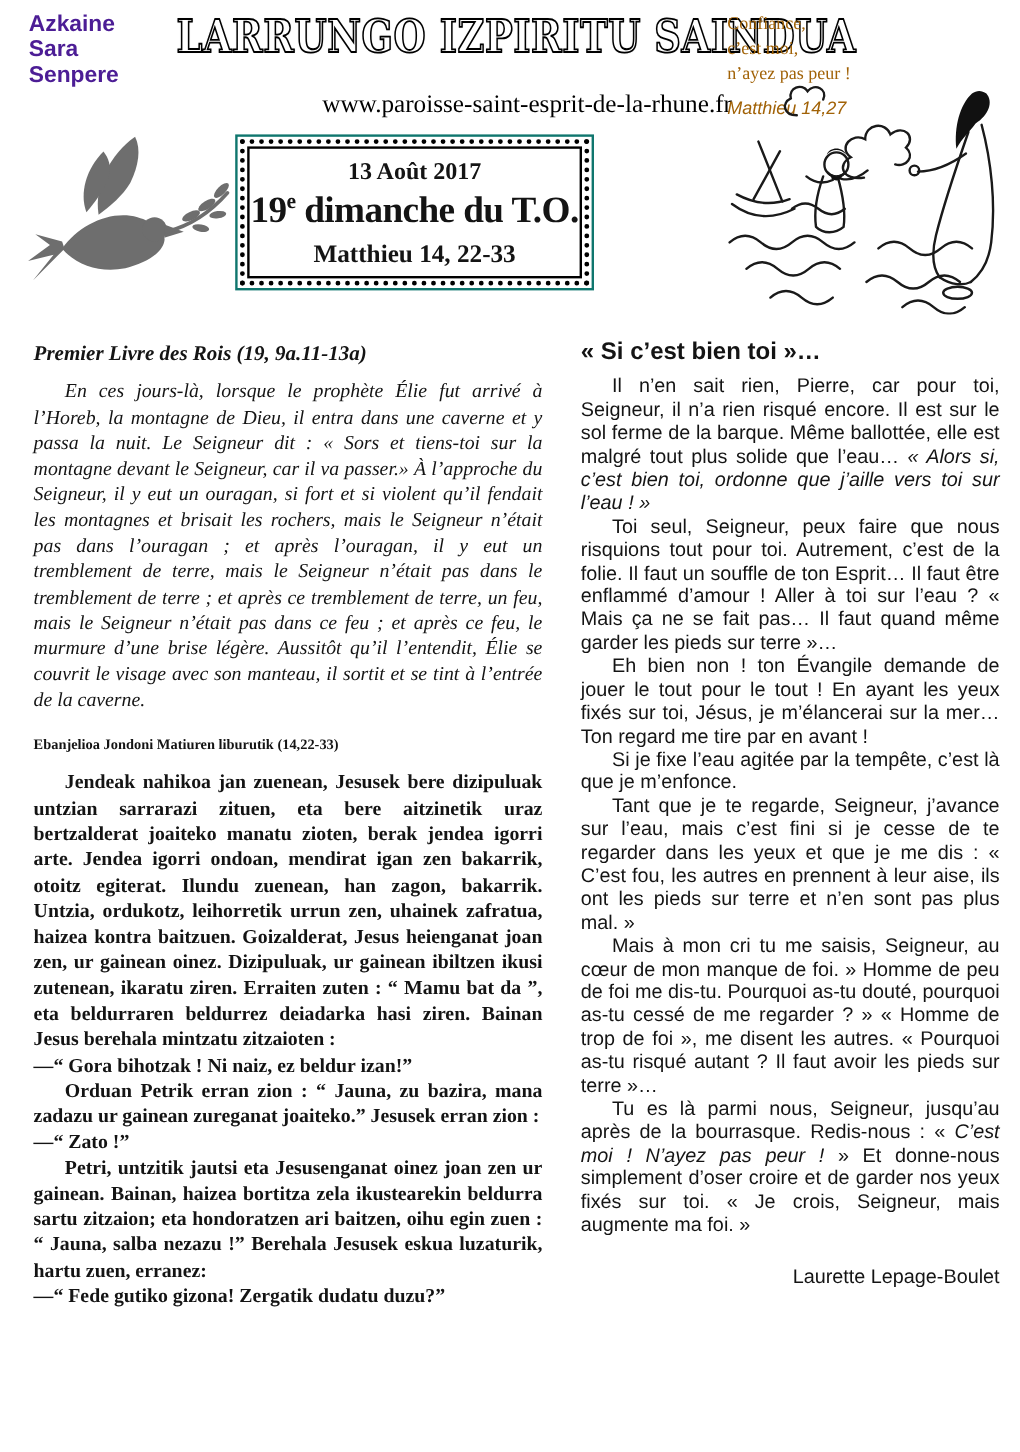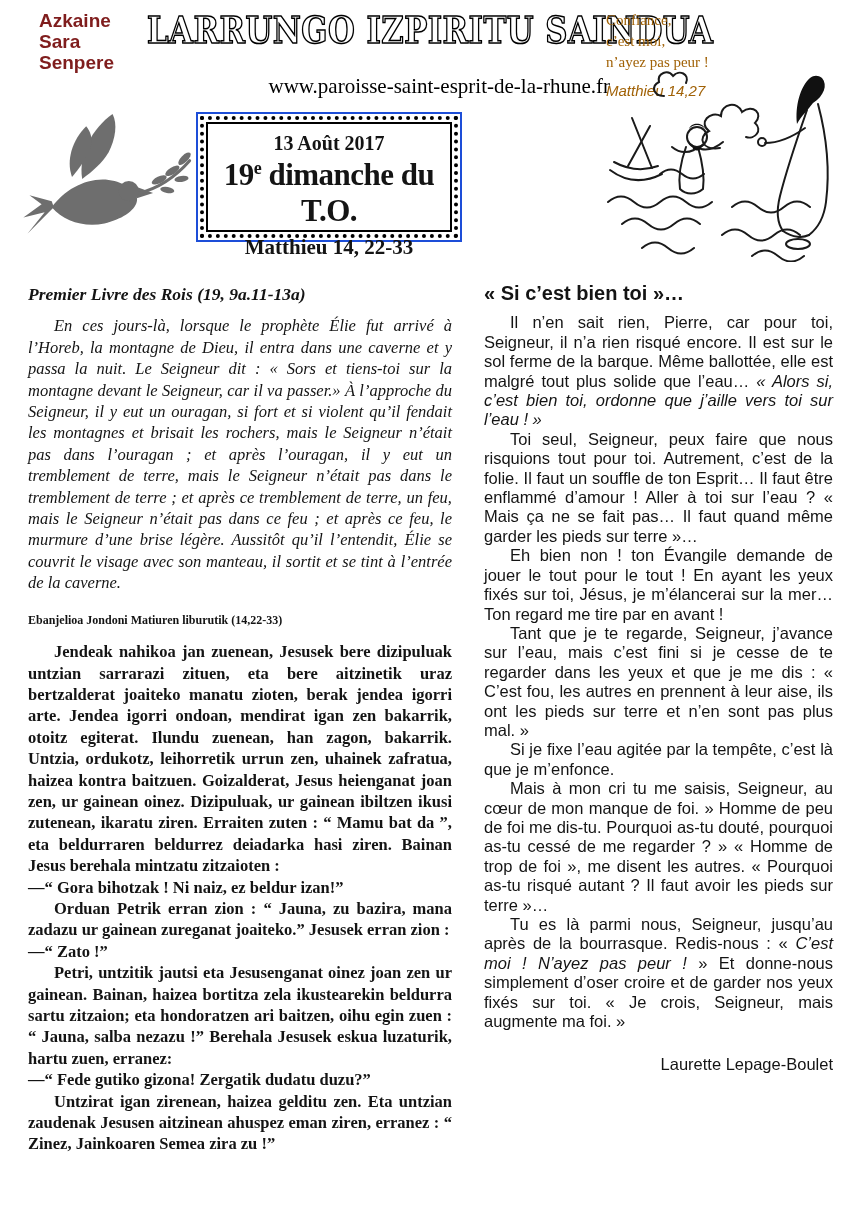--- a/index.html
+++ b/index.html
@@ -4,21 +4,21 @@
 <style>
   * { box-sizing: border-box; margin: 0; padding: 0; }
   html, body { background: #ffffff; }
   body {
     width: 850px; height: 1210px; position: relative; overflow: hidden;
     font-family: "Liberation Serif", serif; color: #141414;
   }
   .towns {
     position: absolute; left: 24px; top: 10px;
     font-family: "Liberation Sans", sans-serif; font-weight: bold;
-    font-size: 19px; line-height: 21px; color: #7f1d1d; margin-left: 15px;
+    font-size: 19px; line-height: 21px; color: #4c1d95;
   }
   .masthead {
     position: absolute; left: 138px; top: 8px; width: 452px;
     font-family: "DejaVu Serif", serif; font-weight: bold;
     font-size: 32px; letter-spacing: 0.5px; white-space: nowrap;
     text-align: center; color: #ffffff;
     -webkit-text-stroke: 1.3px #000;
     text-shadow: 0 0 1px #000;
     transform: scale(0.96, 1.18); transform-origin: center top;
   }
@@ -31,22 +31,22 @@
     font-size: 15px; line-height: 21px; color: #a16207;
   }
   .quote-ref {
     margin-top: 7px; font-style: italic; font-size: 15px;
     font-family: Liberation Sans, sans-serif;
   }
   .dove-wrap { position: absolute; left: 20px; top: 110px; width: 175px; height: 150px; }
   .illus-wrap { position: absolute; left: 602px; top: 52px; width: 248px; height: 210px; }
 
   .datebox {
-    position: absolute; left: 196px; top: 112px; width: 266px; height: 130px;
-    border: 2px solid #1d4ed8; padding: 2px; background: #fff;
+    position: absolute; left: 196px; top: 112px; width: 299px; height: 130px;
+    border: 2px solid #0f766e; padding: 2px; background: #fff;
   }
   .datebox-mid { border: 4px dotted #000; padding: 2px; width: 100%; height: 100%; }
   .datebox-inner {
     border: 2px solid #000; width: 100%; height: 100%;
     text-align: center; padding-top: 8px;
   }
   .db-date { font-weight: bold; font-size: 20px; }
   .db-title { font-weight: bold; font-size: 31px; margin-top: 2px; letter-spacing: -0.5px; }
   .db-title sup { font-size: 58%; }
   .db-ref { font-weight: bold; font-size: 21px; margin-top: 6px; }
@@ -163,29 +163,28 @@
       <p class="indent it"><span>En ces jours-là, lorsque le prophète Élie fut arrivé à l’Horeb, la montagne de Dieu, il entra dans une caverne et y passa la nuit. Le Seigneur dit : « Sors et tiens-toi sur la montagne devant le Seigneur, car il va passer.» À l’approche du Seigneur, il y eut un ouragan, si fort et si violent qu’il fendait les montagnes et brisait les rochers, mais le Seigneur n’était pas dans l’ouragan ; et après l’ouragan, il y eut un tremblement de terre, mais le Seigneur n’était pas dans le tremblement de terre ; et après ce tremblement de terre, un feu, mais le Seigneur n’était pas dans ce feu ; et après ce feu, le murmure d’une brise légère. Aussitôt qu’il l’entendit, Élie se couvrit le visage avec son manteau, il sortit et se tint à l’entrée de la caverne.</span></p>
     </div>
   <h2 class="h-gospel">Ebanjelioa Jondoni Matiuren liburutik (14,22-33)</h2>
   <div class="gospel-text">
       <p class="indent"><span>Jendeak nahikoa jan zuenean, Jesusek bere dizipuluak untzian sarrarazi zituen, eta bere aitzinetik uraz bertzalderat joaiteko manatu zioten, berak jendea igorri arte. Jendea igorri ondoan, mendirat igan zen bakarrik, otoitz egiterat. Ilundu zuenean, han zagon, bakarrik. Untzia, ordukotz, leihorretik urrun zen, uhainek zafratua, haizea kontra baitzuen. Goizalderat, Jesus heienganat joan zen, ur gainean oinez. Dizipuluak, ur gainean ibiltzen ikusi zutenean, ikaratu ziren. Erraiten zuten : “ Mamu bat da ”, eta beldurraren beldurrez deiadarka hasi ziren. Bainan Jesus berehala mintzatu zitzaioten :</span></p>
       <p class="flush"><span>—“ Gora bihotzak ! Ni naiz, ez beldur izan!”</span></p>
       <p class="indent"><span>Orduan Petrik erran zion : “ Jauna, zu bazira, mana zadazu ur gainean zureganat joaiteko.” Jesusek erran zion :</span></p>
       <p class="flush"><span>—“ Zato !”</span></p>
       <p class="indent"><span>Petri, untzitik jautsi eta Jesusenganat oinez joan zen ur gainean. Bainan, haizea bortitza zela ikustearekin beldurra sartu zitzaion; eta hondoratzen ari baitzen, oihu egin zuen : “ Jauna, salba nezazu !” Berehala Jesusek eskua luzaturik, hartu zuen, erranez:</span></p>
       <p class="flush"><span>—“ Fede gutiko gizona! Zergatik dudatu duzu?”</span></p>
-      <p class="indent"><span>Untzirat igan zirenean, haizea gelditu zen. Eta untzian zaudenak Jesusen aitzinean ahuspez eman ziren, erranez : “ Zinez, Jainkoaren Semea zira zu !”</span></p>
     </div>
 </div>
 
 <div class="col right-col">
   <h2 class="h-medit">« Si c’est bien toi »…</h2>
   <div class="medit-text">
       <p class="indent"><span>Il n’en sait rien, Pierre, car pour toi, Seigneur, il n’a rien risqué encore. Il est sur le sol ferme de la barque. Même ballottée, elle est malgré tout plus solide que l’eau… </span><span class="it">« Alors si, c’est bien toi, ordonne que j’aille vers toi sur l’eau ! »</span></p>
       <p class="indent"><span>Toi seul, Seigneur, peux faire que nous risquions tout pour toi. Autrement, c’est de la folie. Il faut un souffle de ton Esprit… Il faut être enflammé d’amour ! Aller à toi sur l’eau ? « Mais ça ne se fait pas… Il faut quand même garder les pieds sur terre »…</span></p>
       <p class="indent"><span>Eh bien non ! ton Évangile demande de jouer le tout pour le tout ! En ayant les yeux fixés sur toi, Jésus, je m’élancerai sur la mer… Ton regard me tire par en avant !</span></p>
+      <p class="indent"><span>Si je fixe l’eau agitée par la tempête, c’est là que je m’enfonce.</span></p>
       <p class="indent"><span>Tant que je te regarde, Seigneur, j’avance sur l’eau, mais c’est fini si je cesse de te regarder dans les yeux et que je me dis : « C’est fou, les autres en prennent à leur aise, ils ont les pieds sur terre et n’en sont pas plus mal. »</span></p>
-      <p class="indent"><span>Si je fixe l’eau agitée par la tempête, c’est là que je m’enfonce.</span></p>
       <p class="indent"><span>Mais à mon cri tu me saisis, Seigneur, au cœur de mon manque de foi. » Homme de peu de foi me dis-tu. Pourquoi as-tu douté, pourquoi as-tu cessé de me regarder ? » « Homme de trop de foi », me disent les autres. « Pourquoi as-tu risqué autant ? Il faut avoir les pieds sur terre »…</span></p>
       <p class="indent"><span>Tu es là parmi nous, Seigneur, jusqu’au après de la bourrasque. Redis-nous : « </span><span class="it">C’est moi ! N’ayez pas peur !</span><span> » Et donne-nous simplement d’oser croire et de garder nos yeux fixés sur toi. « Je crois, Seigneur, mais augmente ma foi. »</span></p>
     </div>
   <div class="signature">Laurette Lepage-Boulet</div>
 </div>
 
 </body></html>

